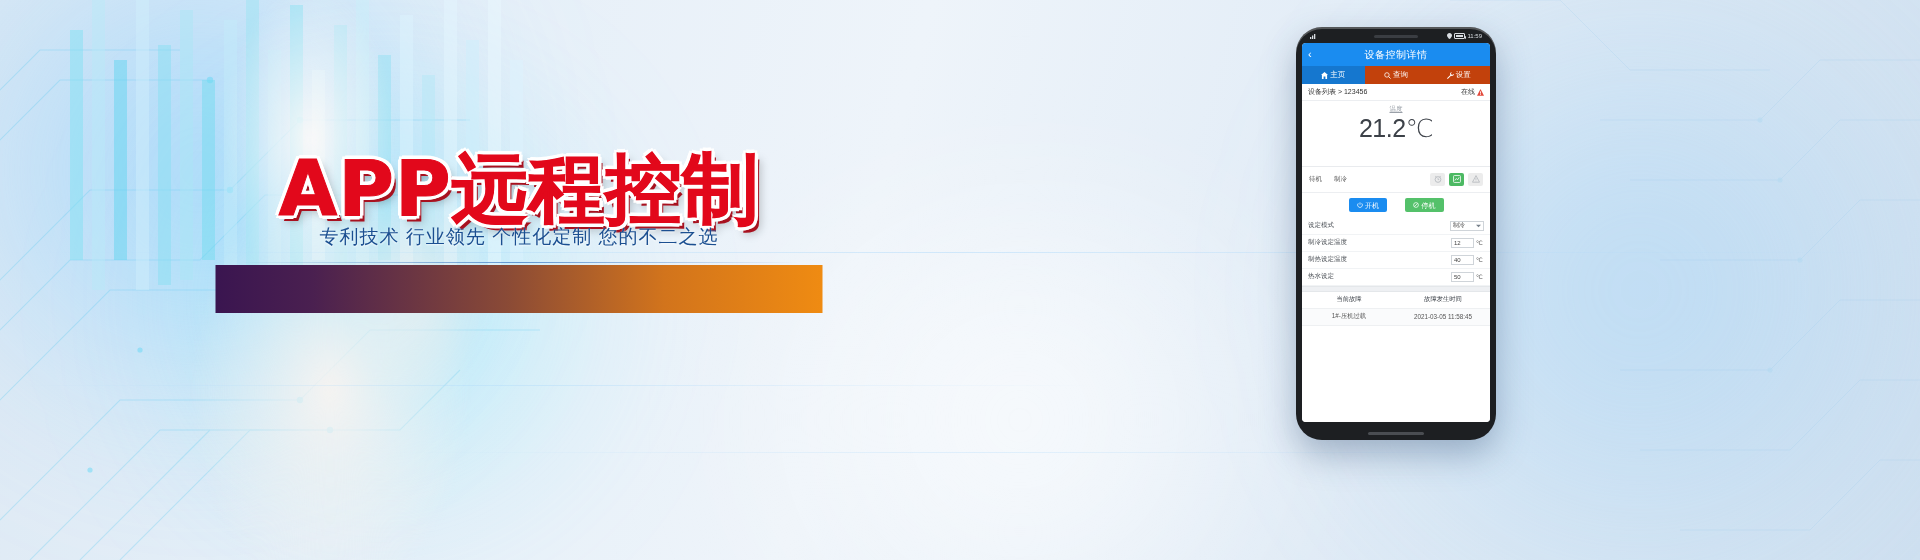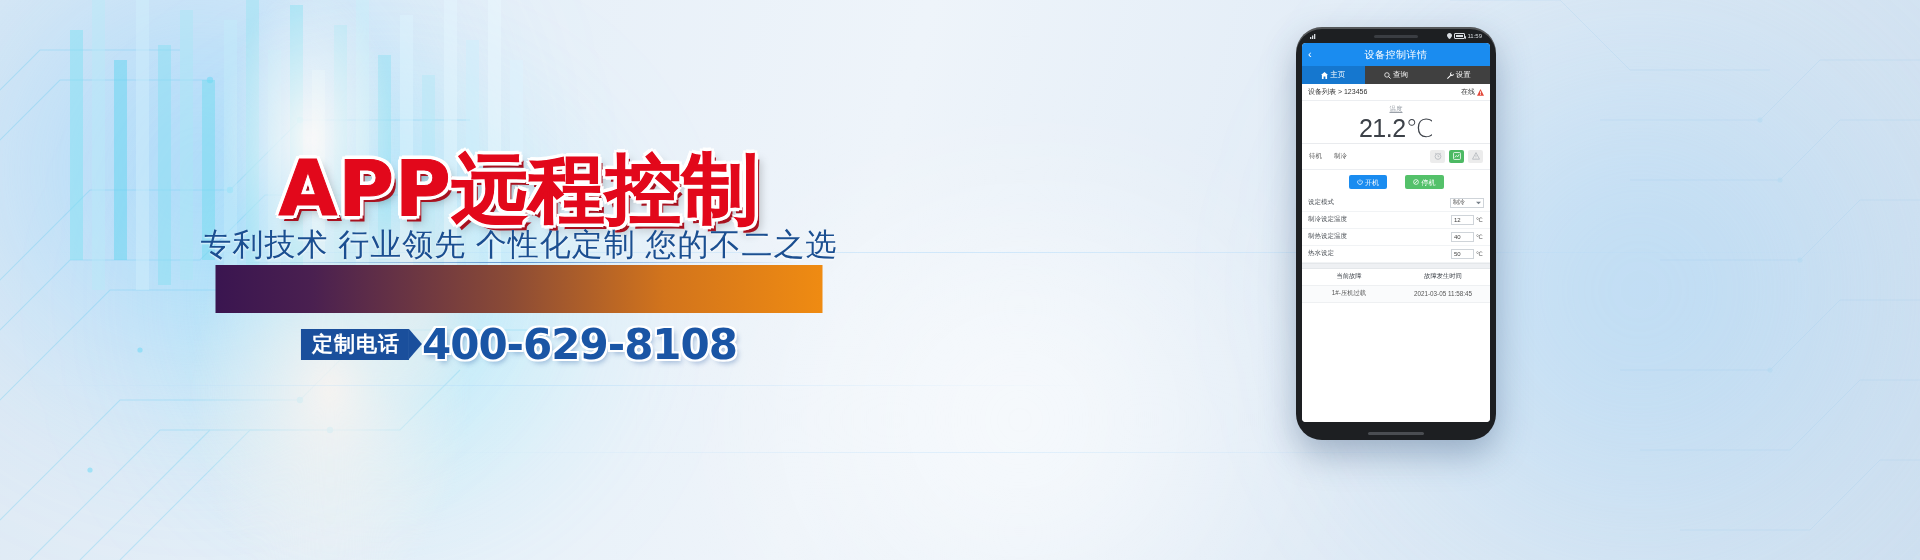--- a/index.html
+++ b/index.html
@@ -70,21 +70,21 @@
   }
 
   .divider {
     position: absolute; left: 50%; top: 252px; transform: translateX(-50%);
     width: 560px; height: 1px;
     background: linear-gradient(90deg, rgba(90,150,210,0), rgba(60,120,195,.75), rgba(90,150,210,0));
   }
 
   .subline {
     position: absolute; left: 50%; top: 214px; transform: translateX(-50%);
-    font-size: 31px; color: #1b4f91; white-space: nowrap; letter-spacing: 1px;
+    font-size: 19px; color: #1b4f91; white-space: nowrap; letter-spacing: 1px;
     text-shadow: 0 1px 2px rgba(255,255,255,.9);
   }
 
   .strip {
     position: absolute; left: 50%; top: 255px; transform: translateX(-50%);
     width: 607px; height: 48px;
     background: linear-gradient(90deg, #3a1550 0%, #4a2050 16%, #8a4a36 48%, #d2741c 74%, #ef8b12 100%);
   }
   .strip-text {
     position: absolute; left: 50%; top: 255px; transform: translateX(-50%);
@@ -148,37 +148,37 @@
     background: #f2f4f7; border-radius: 4px; overflow: hidden;
     display: flex; flex-direction: column;
   }
   .nav {
     height: 23px; background: #1a8cf0; color: #fff;
     display: flex; align-items: center; position: relative; flex: none;
   }
   .nav-back { position: absolute; left: 6px; font-size: 11px; line-height: 1; }
   .nav-title { width: 100%; text-align: center; font-size: 10px; letter-spacing: .5px; }
 
-  .tabs { height: 18px; background: #404040; display: flex; flex: none; }
+  .tabs { height: 18px; background: #c2410c; display: flex; flex: none; }
   .tab {
     flex: 1; display: flex; align-items: center; justify-content: center; gap: 2px;
     color: #fff; font-size: 7.5px; line-height: 1;
   }
   .tab.active { background: #1577cf; }
   .tab svg { display: block; }
 
   .crumbbar {
     height: 17px; background: #fff; display: flex; align-items: center;
     justify-content: space-between; padding: 0 6px; flex: none;
     border-bottom: 1px solid #eceef1; font-size: 7px; color: #333;
   }
   .crumb-right { display: flex; align-items: center; gap: 2px; color: #333; }
 
   .tempblock {
-    background: #fff; text-align: center; padding: 4px 0 0; flex: none;
+    background: #fff; text-align: center; padding: 4px 0 23px; flex: none;
     border-bottom: 1px solid #e9ebee;
   }
   .temp-label { font-size: 6.5px; color: #9aa0a8; text-decoration: underline; }
   .temp-value { font-size: 25px; color: #3c4148; line-height: 1.15; font-weight: 300; letter-spacing: -.5px; }
 
   .statusrow {
     height: 26px; background: #fff; display: flex; align-items: center;
     padding: 0 7px; gap: 12px; flex: none; border-bottom: 1px solid #eceef1;
   }
   .st-text { font-size: 6.5px; color: #555; }
@@ -315,24 +315,20 @@
   <div class="streak" style="left:0;  top:252px; width:1920px; opacity:.55;"></div>
   <div class="streak" style="left:0;  top:385px; width:1100px; opacity:.45;"></div>
   <div class="streak" style="left:380px; top:452px; width:1200px; opacity:.35;"></div>
 
   <div id="copy">
     <div class="headline">APP远程控制</div>
     <div class="divider"></div>
     <div class="subline">专利技术 行业领先 个性化定制 您的不二之选</div>
     <div class="strip"></div>
 
-    <div class="phonerow">
-      <span class="tel-tag">定制电话</span>
-      <span class="tel-num">400-629-8108</span>
-    </div>
   </div>
 
   <div id="phone">
 
     <div class="statusbar">
       <span class="sb-left">
         <svg width="7" height="6" viewBox="0 0 7 6">
           <rect x="0" y="4" width="1.3" height="2" fill="#d9dde2"></rect>
           <rect x="2" y="2.5" width="1.3" height="3.5" fill="#d9dde2"></rect>
           <rect x="4" y="1" width="1.3" height="5" fill="#d9dde2"></rect>

